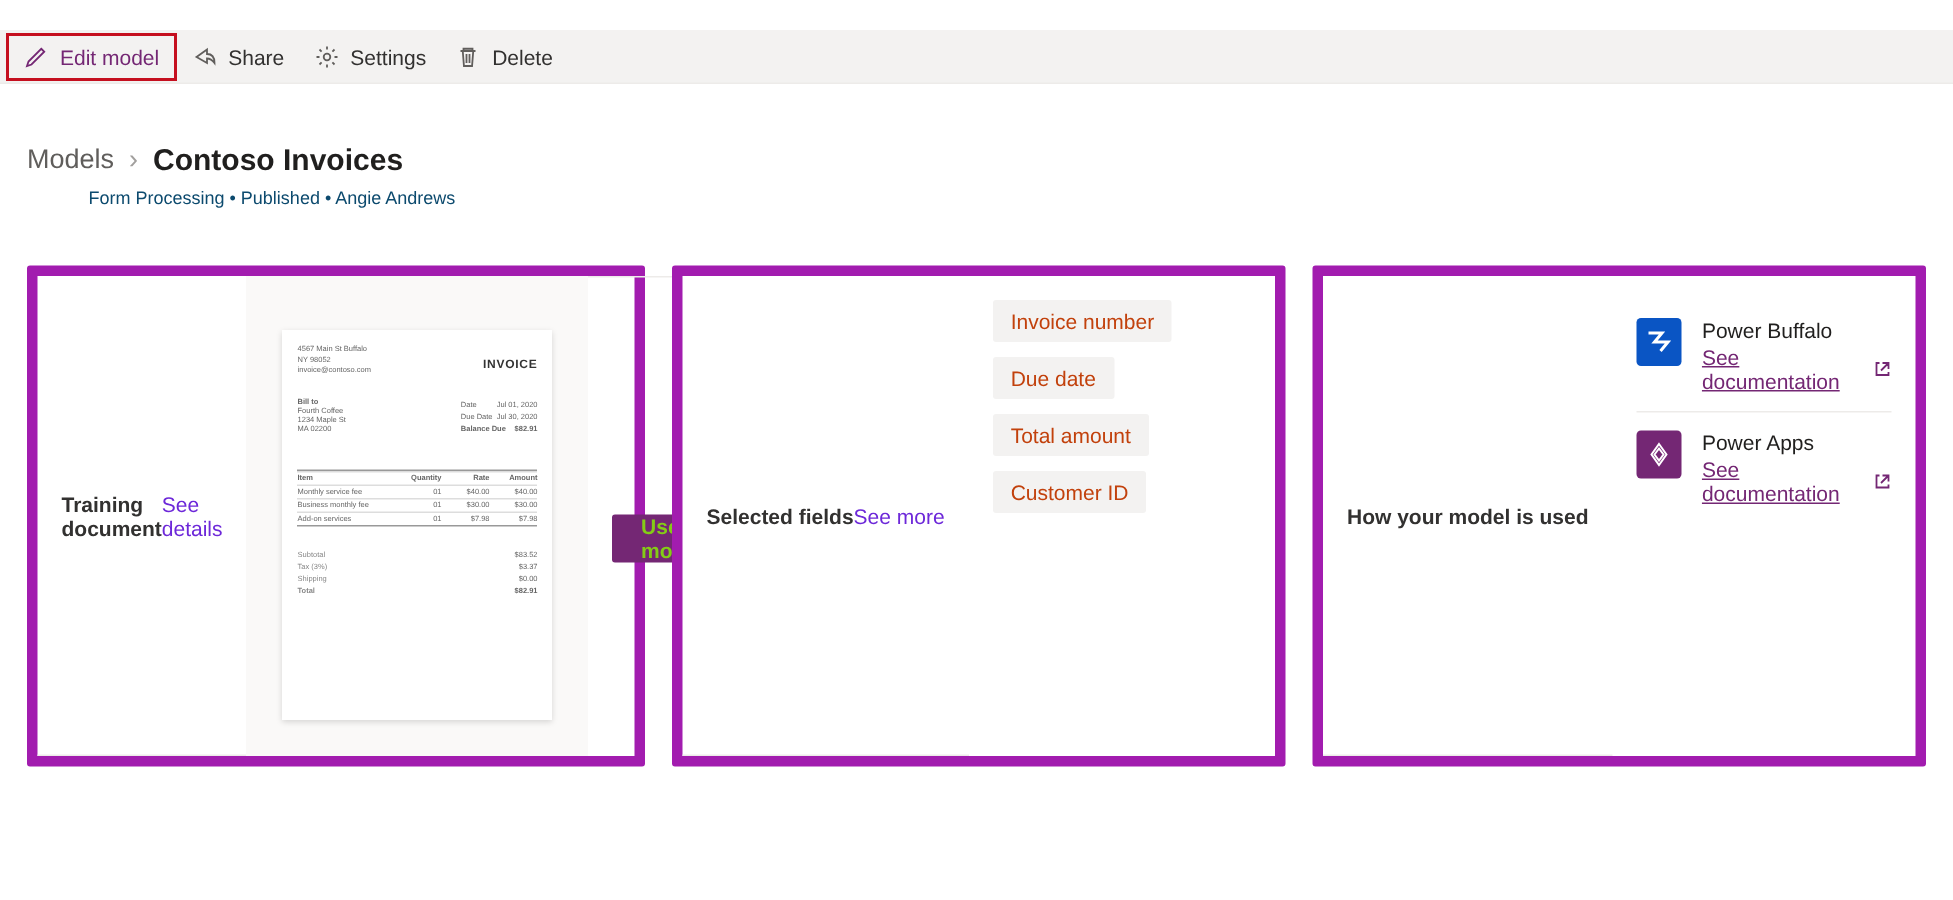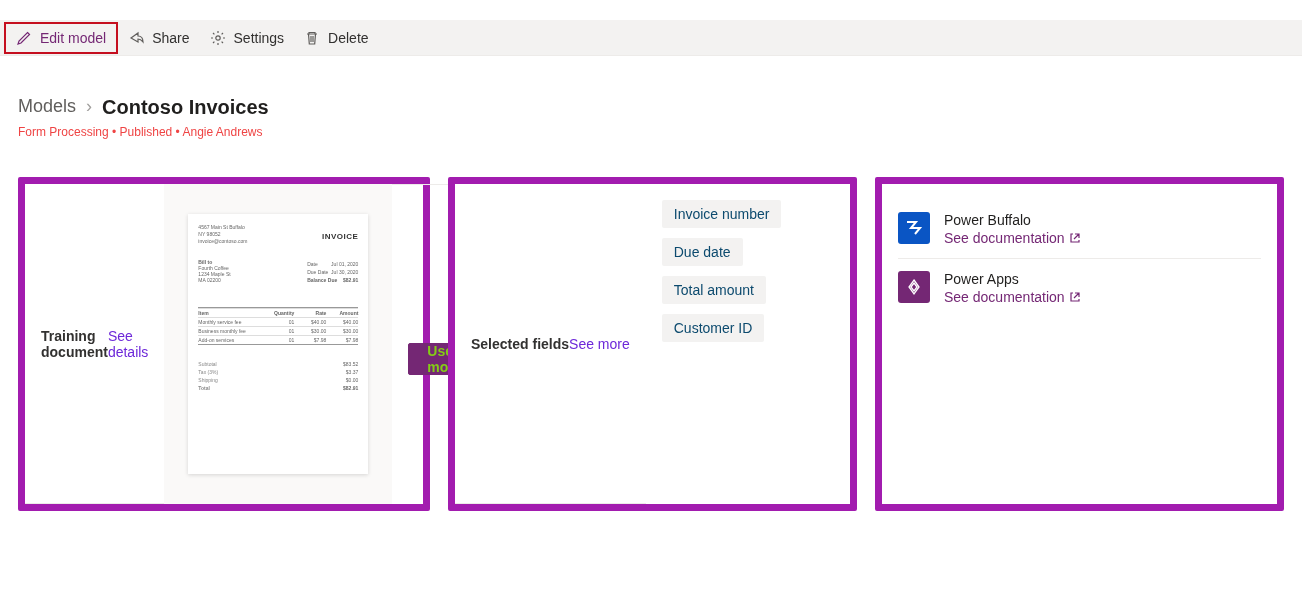--- a/index.html
+++ b/index.html
@@ -47,21 +47,22 @@
     margin-bottom: 6px;
   }
   .breadcrumb .crumb-link { cursor: pointer; }
   .breadcrumb .crumb-current {
     font-weight: 600;
     font-size: 20px;
     color: #201f1e;
   }
   .subinfo {
     font-size: 12px;
-    color: #ef4444;
+    color: #0c4a6e;
+    margin-left: 41px;
   }
 
   .cards {
     display: flex;
     gap: 18px;
     margin-top: 38px;
   }
   .card {
     border: 7px solid #a21caf;
     border-radius: 2px;
@@ -81,21 +82,21 @@
     border-bottom: 1px solid #edebe9;
   }
   .card-title { font-weight: 600; font-size: 14px; }
   .card-link { color: #6d28d9; font-size: 14px; cursor: pointer; }
 
   .card-body { padding: 16px; flex: 1; }
   .card.training .card-body {
     background: #faf9f8;
     display: flex;
     justify-content: center;
-    align-items: center;
+    align-items: flex-end;
     padding: 24px;
     min-height: 320px;
   }
   .doc-thumb {
     background: #fff;
     width: 180px;
     height: 260px;
     box-shadow: 0 1px 4px rgba(0,0,0,0.15);
     padding: 10px;
     font-size: 5px;
@@ -156,41 +157,42 @@
     background: #fff;
     font-weight: normal;
   }
 
   .chips { display:flex; flex-direction:column; gap:10px; align-items:flex-start; }
   .chip {
     background: #f3f2f1;
     padding: 6px 12px;
     border-radius: 2px;
     font-size: 14px;
-    color: #0c4a6e;
+    color: #c2410c;
   }
 
   .usage-list .usage-item {
     display: flex;
     gap: 14px;
     padding: 12px 0;
     align-items: flex-start;
   }
   .usage-list .usage-item + .usage-item { border-top: 1px solid #edebe9; }
   .usage-icon {
     width: 32px; height: 32px;
     border-radius: 3px;
     display:flex; align-items:center; justify-content:center;
   }
   .usage-icon.automate { background: #0a55c4; }
   .usage-icon.apps     { background: #742774; }
   .usage-text .title { font-size: 14px; color:#201f1e; }
   .usage-text .doclink {
     color: #742774;
     font-size: 14px;
+    text-decoration: underline;
     display: inline-flex;
     align-items: center;
     gap: 4px;
     cursor: pointer;
     margin-top: 2px;
   }
 
   svg { display:block; }
 </style>
 </head>
@@ -330,20 +332,23 @@
       </div>
       <div class="card-body chips">
         <span class="chip">Invoice number</span>
         <span class="chip">Due date</span>
         <span class="chip">Total amount</span>
         <span class="chip">Customer ID</span>
       </div>
     </div>
 
     <div class="card usage">
+      <div class="card-header">
+        <span class="card-title">How your model is used</span>
+      </div>
       <div class="card-body usage-list">
         <div class="usage-item">
           <div class="usage-icon automate">
             <svg width="18" height="18" viewBox="0 0 18 18">
                 <path d="M2 3h9l-5 6h9l-5 6" fill="none" stroke="#fff" stroke-width="2"></path>
               </svg>
           </div>
           <div class="usage-text">
             <div class="title">Power Buffalo</div>
             <a class="doclink">

